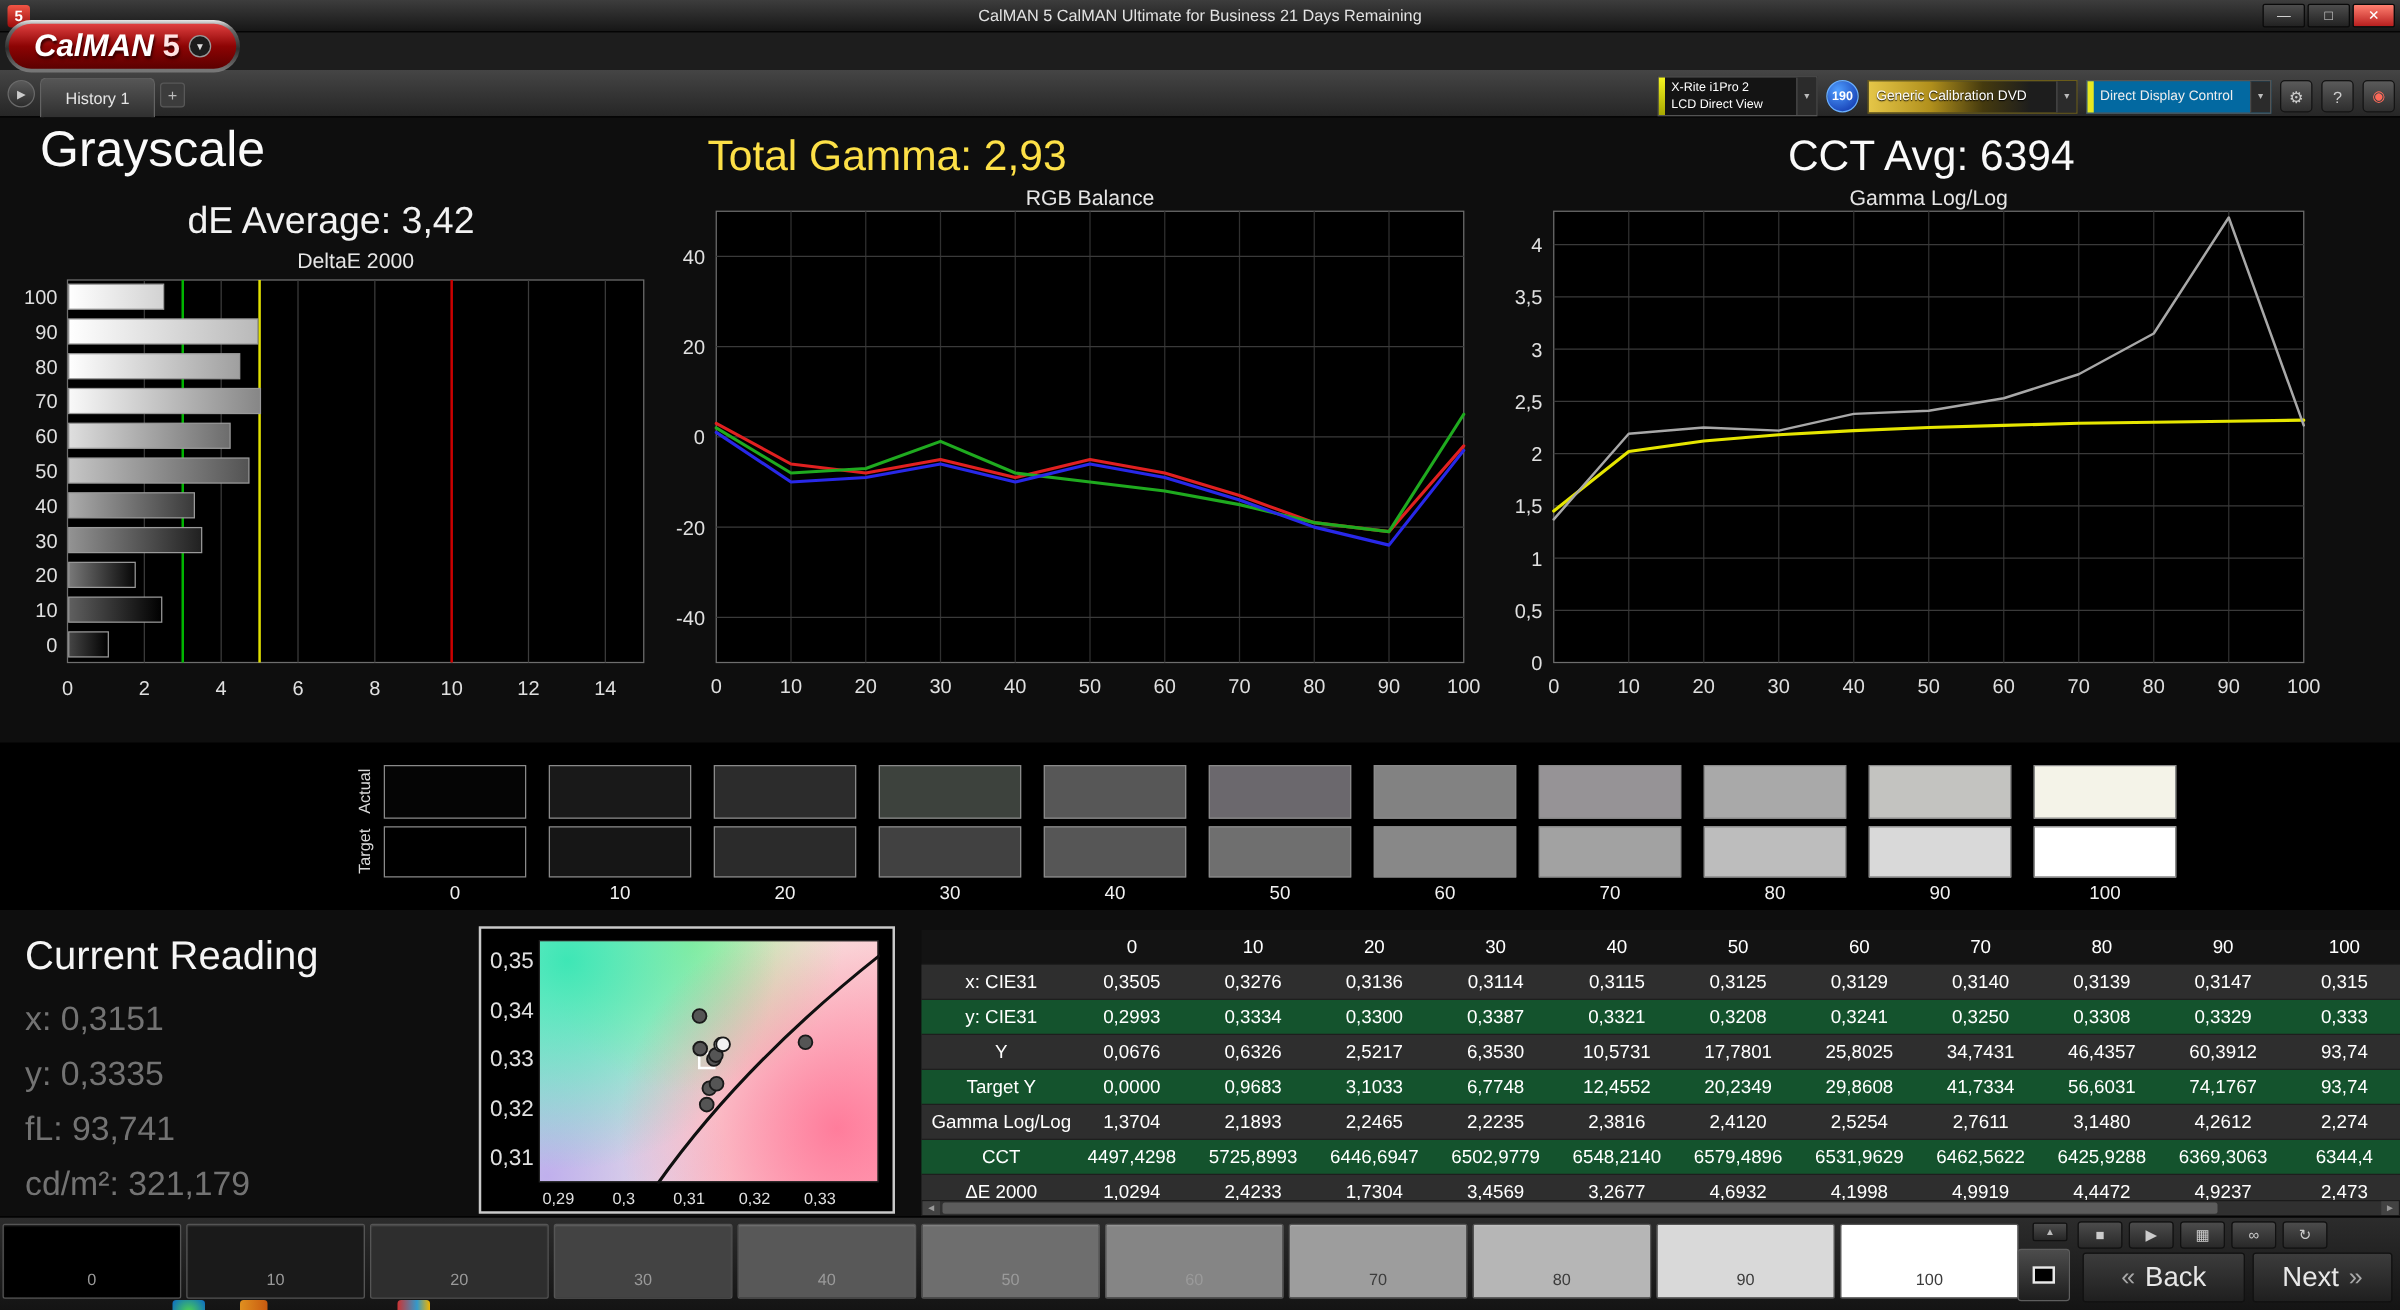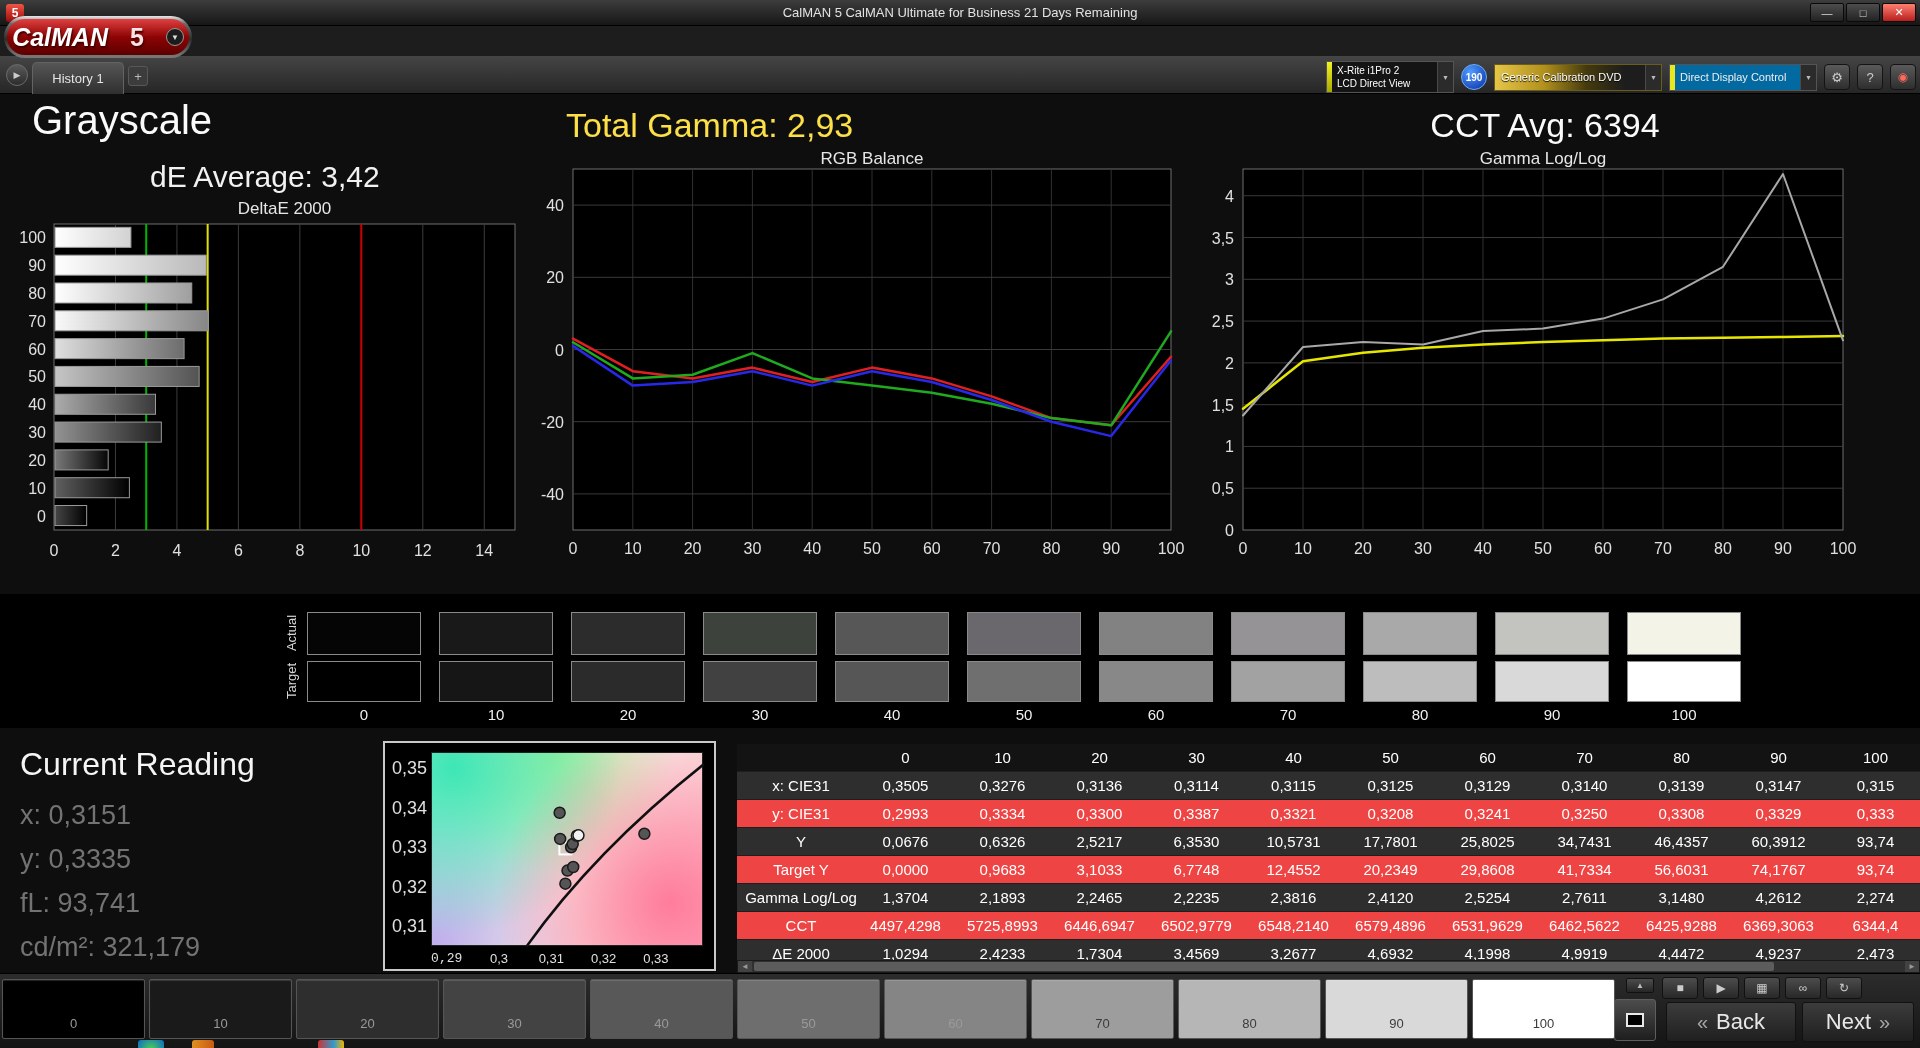--- a/index.html
+++ b/index.html
@@ -13,21 +13,21 @@
 #title-text{font-size:13px;color:#e2e2e2}
 #win-buttons{position:absolute;right:4px;top:3px;display:flex;gap:2px}
 .win-btn{width:34px;height:19px;display:flex;align-items:center;justify-content:center;font-size:11px;color:#ddd;background:linear-gradient(#4d4d4d,#222);border:1px solid #0a0a0a;border-radius:2px}
 .win-btn.close{background:linear-gradient(#ff8070,#b81e1e);color:#fff}
 
 
 #brand-row{position:absolute;left:0;top:26px;width:1920px;height:30px;background:#1d1d1d}
 #spectrum{position:absolute;left:172px;top:33px;width:1748px;height:15px;
 background:linear-gradient(90deg,#5f0000 0%,#ee0000 5%,#cc0000 20%,#2aa000 31%,#00c800 38%,#00a8a8 46%,#0040ff 54%,#2000d0 62%,#7700cc 68%,#cc00aa 74%,#ee0033 80%,#770000 87%,#220000 94%,#0a0a0a 100%)}
 #logo{position:absolute;left:4px;top:16px;width:188px;height:42px;border-radius:21px;background:linear-gradient(180deg,#e8e8e8,#6d6d6d 18%,#2e2e2e 55%,#767676 95%);padding:3px;z-index:5}
-#logo-inner{width:100%;height:100%;border-radius:18px;background:linear-gradient(180deg,#e04040,#8d0404 50%,#5c0000);display:flex;align-items:center;justify-content:center;gap:22px}
+#logo-inner{width:100%;height:100%;border-radius:18px;background:linear-gradient(180deg,#e04040,#8d0404 50%,#5c0000);display:flex;align-items:center;justify-content:center;gap:7px}
 #logo-brand{font-size:25px;font-weight:bold;font-style:italic;color:#fff;text-shadow:1px 2px 2px #3c0000}
 #logo-ver{font-size:25px;font-weight:bold;color:#ffe3e3;text-shadow:1px 2px 2px #3c0000}
 #logo-arrow{width:18px;height:18px;border-radius:50%;background:#1c1c1c;border:1px solid #999;color:#ddd;font-size:8px;display:flex;align-items:center;justify-content:center}
 
 
 #toolbar{position:absolute;left:0;top:56px;width:1920px;height:38px;background:linear-gradient(#454545,#262626);border-bottom:1px solid #000}
 #collapse-btn{position:absolute;left:6px;top:64px;width:22px;height:22px;border-radius:50%;background:linear-gradient(#5a5a5a,#2c2c2c);border:1px solid #6a6a6a;color:#ccc;font-size:9px;display:flex;align-items:center;justify-content:center}
 #history-tab{position:absolute;left:32px;top:62px;width:92px;height:32px;border-radius:5px 5px 0 0;background:linear-gradient(#565656,#2f2f2f);border:1px solid #636363;border-bottom:none;color:#e5e5e5;font-size:13px;display:flex;align-items:center;justify-content:center}
 #add-tab{position:absolute;left:128px;top:66px;width:20px;height:20px;border-radius:3px;background:#3c3c3c;border:1px solid #585858;color:#bbb;font-size:13px;display:flex;align-items:center;justify-content:center}
 #tb-right{position:absolute;right:4px;top:60px;height:34px;display:flex;align-items:center;gap:7px}
@@ -84,21 +84,21 @@
  radial-gradient(circle at 2% 98%,rgba(185,160,240,.8),rgba(185,160,240,0) 45%),
  linear-gradient(120deg,#b9eeda,#f7ecE6 55%,#ffc2cf)}
 #cie-svg{position:absolute;left:0;top:0}
 .cie-ylabel{position:absolute;left:4px;width:38px;text-align:right;font-size:18px;color:#e0e0e0}
 .cie-xlabel{position:absolute;top:208px;width:40px;text-align:center;font-size:13px;color:#e0e0e0}
 
 #data-table{position:absolute;left:737px;top:744px;width:1183px;height:229px;overflow:hidden}
 .trow{display:flex;height:28px;align-items:center;border-bottom:1px solid #1e1e1e}
 .trow.thead{background:#131313}
 .trow.even{background:#2e2e2e}
-.trow.odd{background:#ef4444}
+.trow.odd{background:#14532d}
 .tcell{width:97px;flex:none;text-align:center;font-size:15px;color:#fff;white-space:nowrap;overflow:hidden}
 .tcell.tlabel{width:120px;text-align:center;padding-left:8px}
 #table-scrollbar{position:absolute;left:737px;top:960px;width:1183px;height:13px;background:#303030;border:1px solid #1a1a1a}
 .sb-arrow{position:absolute;top:0;width:14px;height:11px;background:#424242;color:#999;font-size:8px;display:flex;align-items:center;justify-content:center}
 #sb-left{left:0}#sb-right{right:0}
 #sb-thumb{position:absolute;left:16px;top:1px;width:1020px;height:9px;background:#5c5c5c;border-radius:2px}
 
 
 #bottom-bar{position:absolute;left:0;top:973px;width:1920px;height:75px;background:linear-gradient(#2c2c2c,#141414);border-top:1px solid #000}
 #pattern-row{position:absolute;left:2px;top:979px;display:flex;gap:4px}
@@ -434,21 +434,21 @@
           <circle cx="140.70769230769235" cy="91.06122448979602" r="5.5" fill="#555" stroke="#1a1a1a" stroke-width="1.5"></circle>
           <circle cx="144.89230769230758" cy="82.74693877551034" r="5.5" fill="#f2f2f2" stroke="#1a1a1a" stroke-width="1.5"></circle>
           <circle cx="146.46153846153845" cy="82.35102040816324" r="5.5" fill="#f2f2f2" stroke="#1a1a1a" stroke-width="1.5"></circle>
         </svg>
     </div>
   <div class="cie-ylabel" style="top: 15.0449px;">0,35</div>
       <div class="cie-ylabel" style="top: 54.6367px;">0,34</div>
       <div class="cie-ylabel" style="top: 94.2286px;">0,33</div>
       <div class="cie-ylabel" style="top: 133.82px;">0,32</div>
       <div class="cie-ylabel" style="top: 173.412px;">0,31</div>
-      <div class="cie-xlabel" style="left: 41.6923px; font-family: Liberation Mono, monospace;">0,29</div>
+      <div class="cie-xlabel" style="left: 41.6923px;">0,29</div>
       <div class="cie-xlabel" style="left: 94px;">0,3</div>
       <div class="cie-xlabel" style="left: 146.308px;">0,31</div>
       <div class="cie-xlabel" style="left: 198.615px;">0,32</div>
       <div class="cie-xlabel" style="left: 250.923px;">0,33</div>
     </div>
 
   <div id="data-table">
       <div class="trow thead">
         <div class="tcell tlabel"></div>
         <div class="tcell">0</div>

